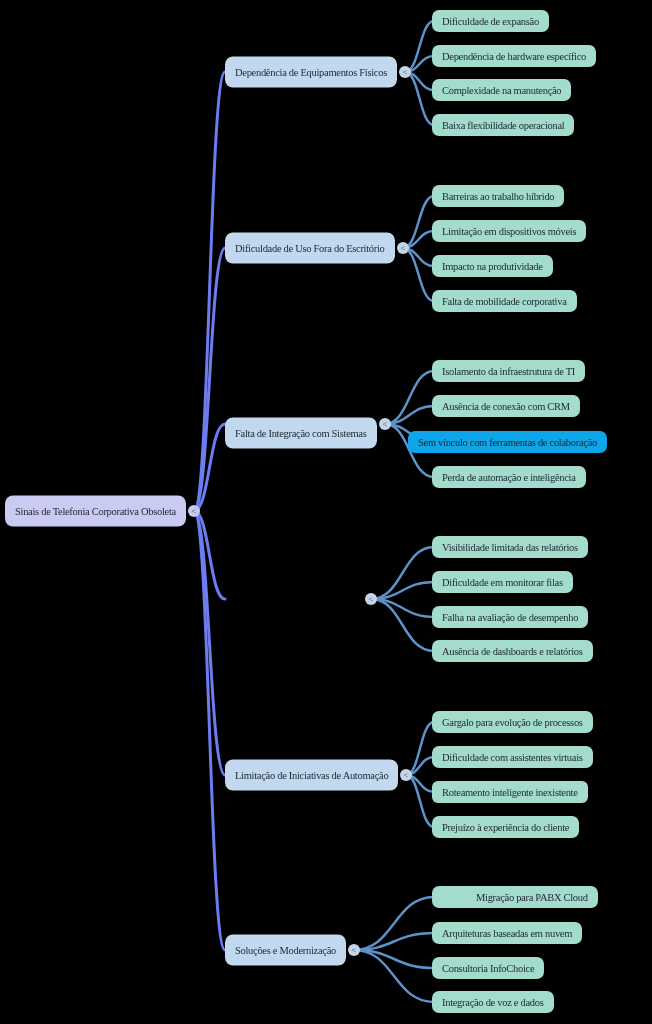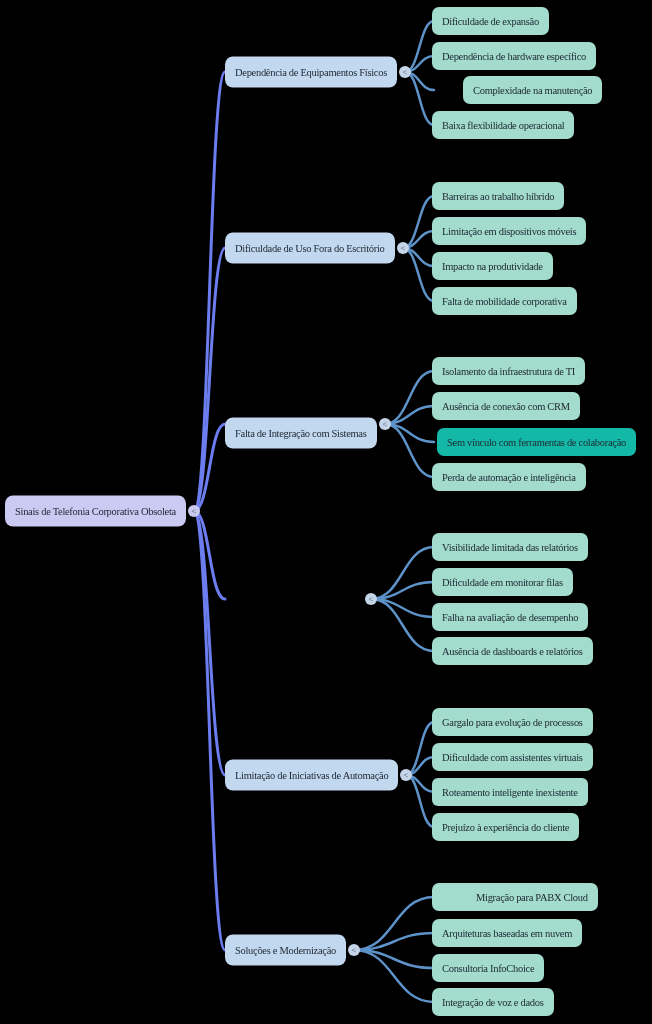--- a/index.html
+++ b/index.html
@@ -17,21 +17,21 @@
     display:flex;align-items:center;
     height:31px;
     padding:0 10px;
     border-radius:8px;
     white-space:nowrap;
     font-size:10.5px;
     letter-spacing:-0.3px;
     color:var(--text,#1d2833);
     box-sizing:border-box;
   }
-  .leaf{height:28px;border-radius:7px;}
+  .leaf{height:22px;border-radius:7px;}
   .node-label{display:inline-block;}
   .toggle{
     position:absolute;
     transform:translateY(-50%);
     width:12px;height:12px;
     border-radius:50%;
     display:flex;align-items:center;justify-content:center;
     font-size:8.5px;line-height:1;
     color:var(--toggle-glyph,#3d5066);
     cursor:pointer;
@@ -79,21 +79,21 @@
   </div>
     <div class="node branch" style="left: 225px; top: 72px; background: rgb(194, 216, 239);">
     <span class="node-label">Dependência de Equipamentos Físicos</span>
   </div>
     <div class="node leaf" style="left: 432px; top: 21px; background: rgb(163, 219, 204);">
     <span class="node-label">Dificuldade de expansão</span>
   </div>
     <div class="node leaf" style="left: 432px; top: 56px; background: rgb(163, 219, 204);">
     <span class="node-label">Dependência de hardware específico</span>
   </div>
-    <div class="node leaf" style="left: 432px; top: 90px; background: rgb(163, 219, 204); margin-left: 31px;">
+    <div class="node leaf" style="left: 432px; top: 90px; background: rgb(163, 219, 204);">
     <span class="node-label">Complexidade na manutenção</span>
   </div>
     <div class="node leaf" style="left: 432px; top: 125px; background: rgb(163, 219, 204);">
     <span class="node-label">Baixa flexibilidade operacional</span>
   </div>
     <div class="toggle" style="left: 399px; top: 72px; background: rgb(197, 213, 232);">
     <span class="toggle-glyph">&lt;</span>
   </div>
     <div class="node branch" style="left: 225px; top: 248px; background: rgb(194, 216, 239);">
     <span class="node-label">Dificuldade de Uso Fora do Escritório</span>
@@ -115,21 +115,21 @@
   </div>
     <div class="node branch" style="left: 225px; top: 424px; background: rgb(194, 216, 239); margin-top: 9px;">
     <span class="node-label">Falta de Integração com Sistemas</span>
   </div>
     <div class="node leaf" style="left: 432px; top: 371px; background: rgb(163, 219, 204);">
     <span class="node-label">Isolamento da infraestrutura de TI</span>
   </div>
     <div class="node leaf" style="left: 432px; top: 406px; background: rgb(163, 219, 204);">
     <span class="node-label">Ausência de conexão com CRM</span>
   </div>
-    <div class="node leaf" style="left: 437px; top: 442px; background: #14b8a6;">
+    <div class="node leaf" style="left: 408px; top: 442px; background: #0ea5e9;">
     <span class="node-label">Sem vínculo com ferramentas de colaboração</span>
   </div>
     <div class="node leaf" style="left: 432px; top: 477px; background: rgb(163, 219, 204);">
     <span class="node-label">Perda de automação e inteligência</span>
   </div>
     <div class="toggle" style="left: 379px; top: 424px; background: rgb(197, 213, 232);">
     <span class="toggle-glyph">&lt;</span>
   </div>
     <div class="node leaf" style="left: 432px; top: 547px; background: rgb(163, 219, 204);">
     <span class="node-label">Visibilidade limitada das relatórios</span>

